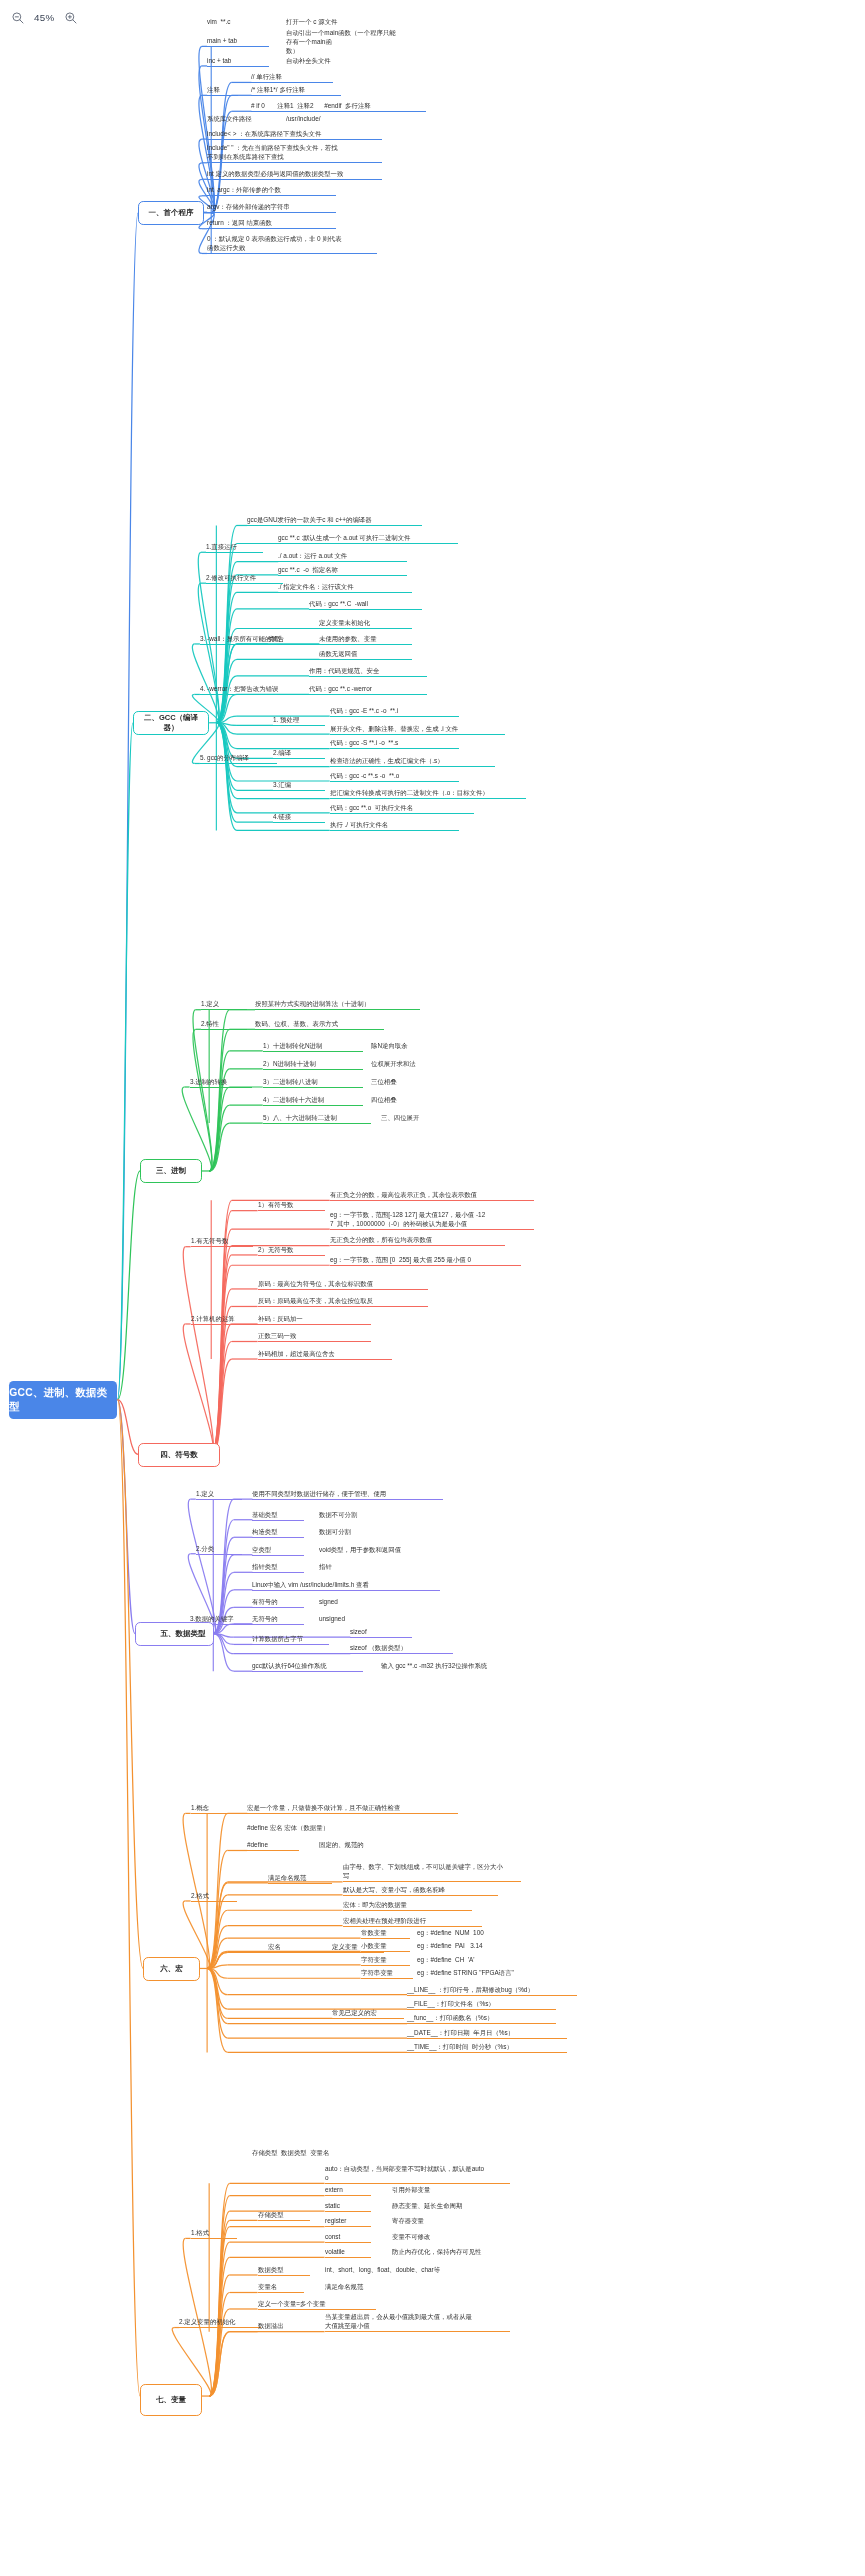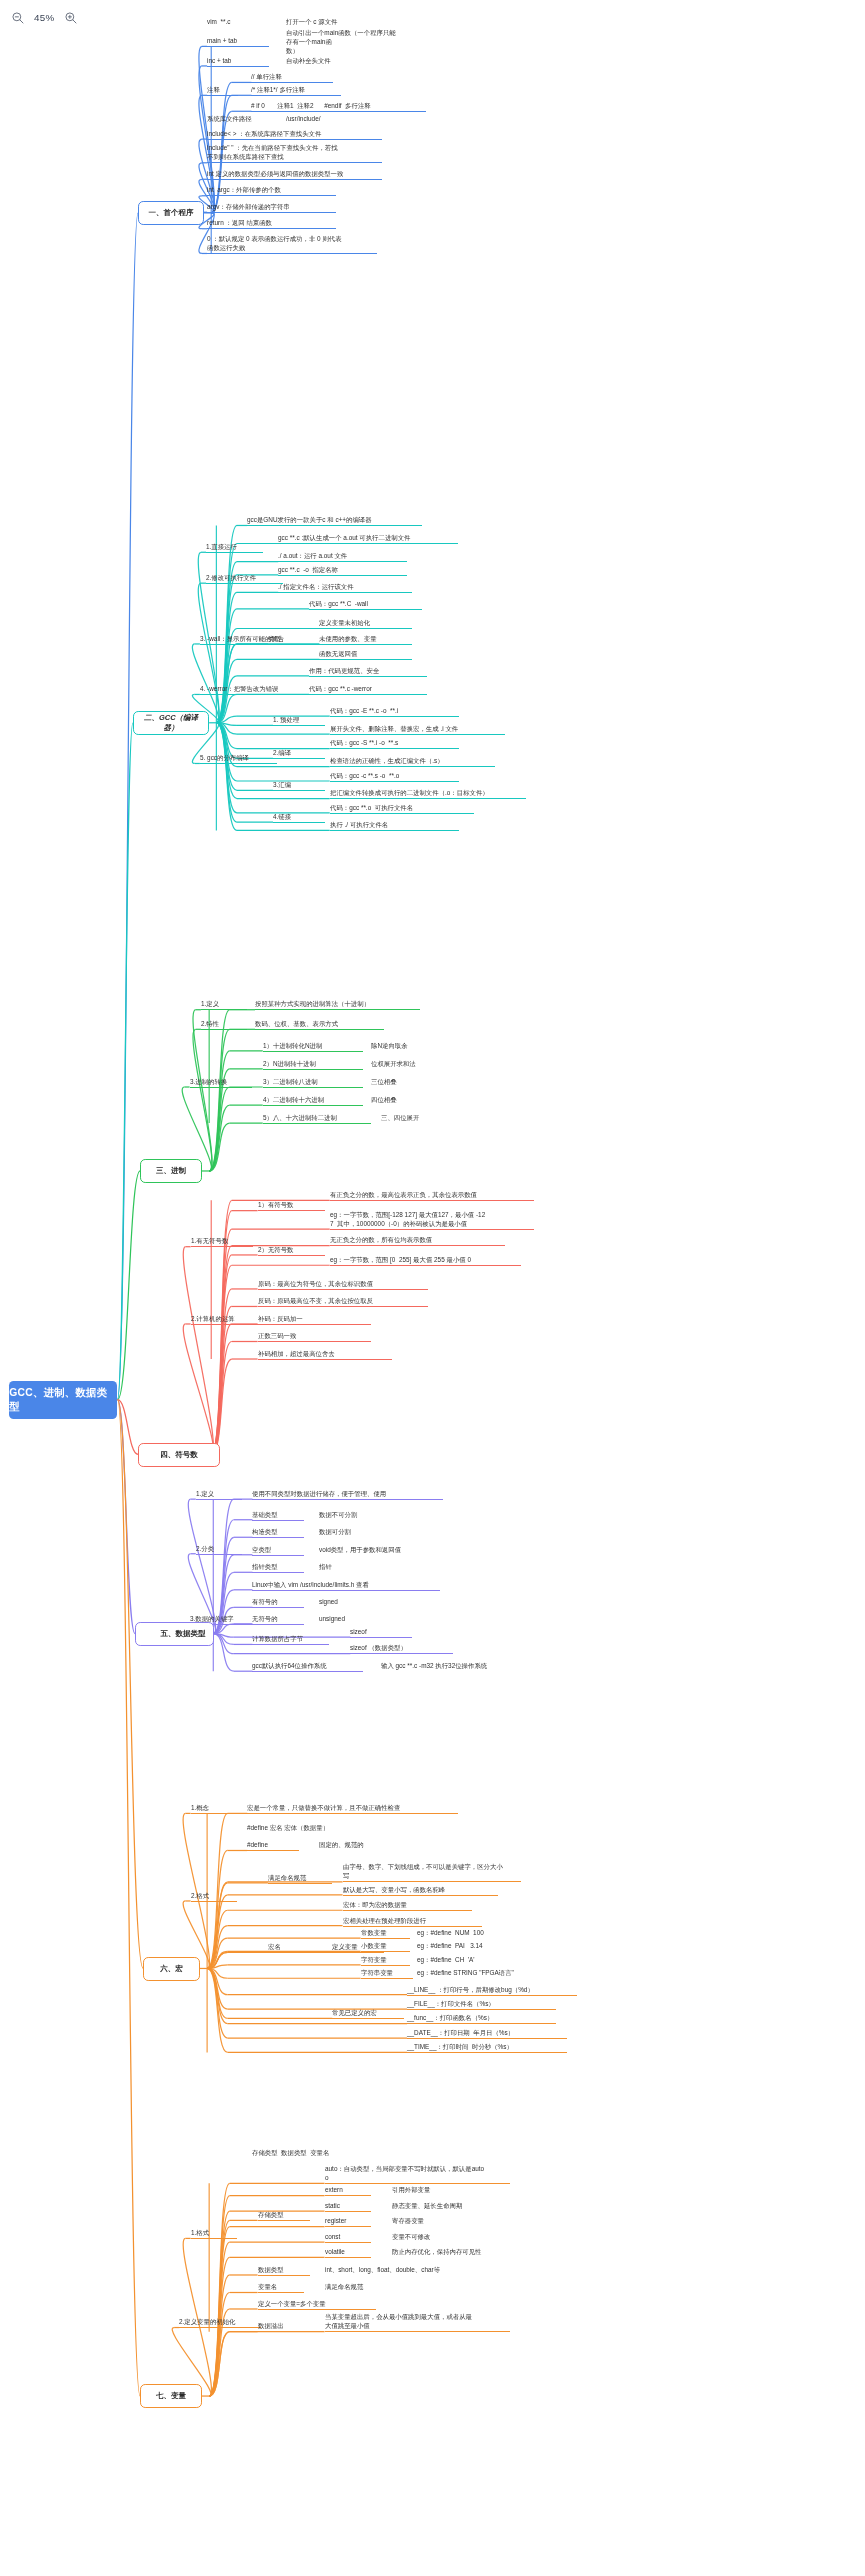--- a/index.html
+++ b/index.html
@@ -41,21 +41,21 @@
 
   
   .c-blue   { border-bottom-color:#4a86e8 !important; }
   .c-teal   { border-bottom-color:#18c8c0 !important; }
   .c-green  { border-bottom-color:#2fc45a !important; }
   .c-red    { border-bottom-color:#f4695e !important; }
   .c-purple { border-bottom-color:#8a7df0 !important; }
   .c-orange { border-bottom-color:#f3912f !important; }
 
   .l1.b-blue   { border-color:#4a86e8;text-align:center; }
-  .l1.b-teal   { border-color:#18c8c0;font-style:italic; }
+  .l1.b-teal   { border-color:#18c8c0; }
   .l1.b-green  { border-color:#2fc45a; }
   .l1.b-red    { border-color:#f4695e; }
   .l1.b-purple { border-color:#8a7df0; }
   .l1.b-orange { border-color:#f3912f; }
 
   
   #wires { position:absolute; left:0; top:0; width:865px; height:2683px; z-index:10; }
   #wires path { fill:none; stroke-width:2.4; }
 </style>
 </head>
@@ -478,21 +478,21 @@
     <div class="node ul c-orange" style="left: 361px; top: 1955px; width: 49px;">字符变量</div>
     <div class="node plain" style="left: 417px; top: 1955px; width: 129px;">eg：#define  CH  'A'</div>
     <div class="node ul c-orange" style="left: 361px; top: 1968px; width: 52px;">字符串变量</div>
     <div class="node plain" style="left: 417px; top: 1968px; width: 144px;">eg：#define STRING "FPGA语言"</div>
     <div class="node ul c-orange" style="left: 332px; top: 2008px; width: 72px;">常见已定义的宏</div>
     <div class="node ul c-orange" style="left: 407px; top: 1985px; width: 170px;">__LINE__ ：打印行号，后期修改bug（%d）</div>
     <div class="node ul c-orange" style="left: 407px; top: 1999px; width: 149px;">__FILE__：打印文件名（%s）</div>
     <div class="node ul c-orange" style="left: 407px; top: 2013px; width: 149px;">__func__：打印函数名（%s）</div>
     <div class="node ul c-orange" style="left: 407px; top: 2028px; width: 160px;">__DATE__：打印日期  年月日（%s）</div>
     <div class="node ul c-orange" style="left: 407px; top: 2042px; width: 160px;">__TIME__：打印时间  时分秒（%s）</div>
-    <div class="l1 b-orange" style="left: 140px; top: 2384px; width: 62px; height: 24px;">
+    <div class="l1 b-orange" style="left: 140px; top: 2384px; width: 62px; height: 32px;">
       <span>七、变量</span>
     </div>
     <div class="node plain" style="left: 252px; top: 2148px; width: 131px;">存储类型  数据类型  变量名</div>
     <div class="node ul c-orange" style="left: 191px; top: 2228px; width: 46px;">1.格式</div>
     <div class="node ul c-orange" style="left: 258px; top: 2210px; width: 52px;">存储类型</div>
     <div class="node ul c-orange" style="left: 325px; top: 2164px; width: 185px;">auto：自动类型，当局部变量不写时就默认，默认是auto
 o</div>
     <div class="node ul c-orange" style="left: 325px; top: 2185px; width: 46px;">extern</div>
     <div class="node plain" style="left: 392px; top: 2185px; width: 82px;">引用外部变量</div>
     <div class="node ul c-orange" style="left: 325px; top: 2201px; width: 46px;">static</div>

